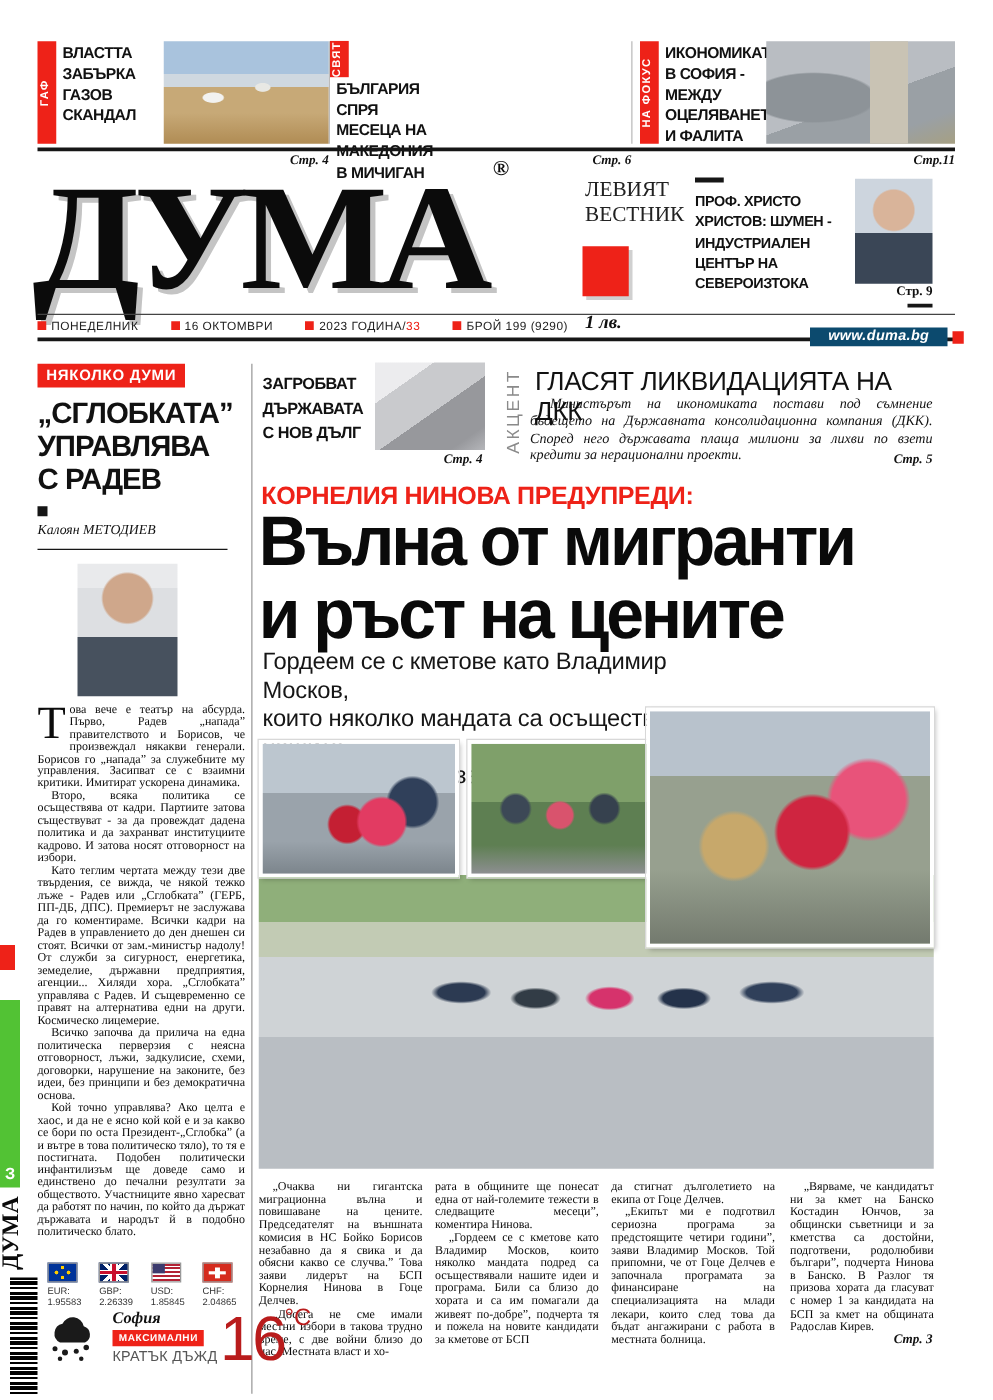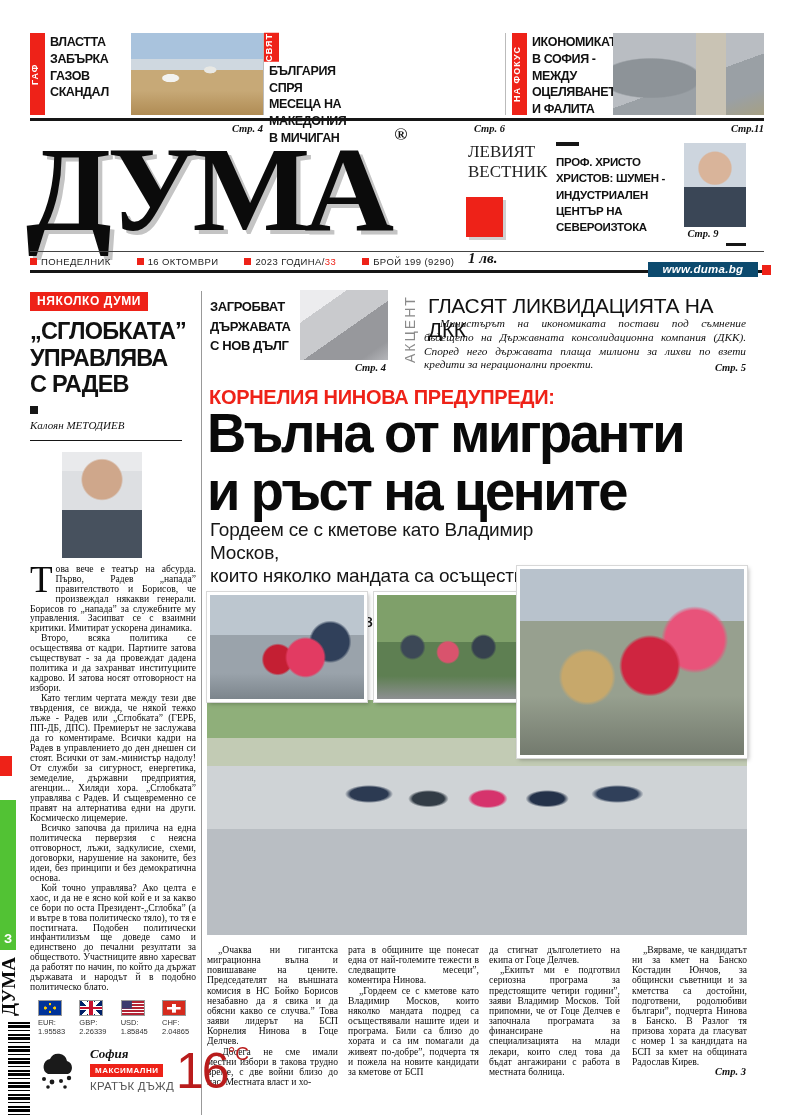--- a/index.html
+++ b/index.html
@@ -47,22 +47,22 @@
     font-size:17px;line-height:1.2;color:#222;}
   .mast-red-square{position:absolute;left:466px;top:197px;width:37px;height:40px;background:var(--red);
     box-shadow:3px 3px 0 #d0d0d0;}
   .mast-dash{position:absolute;left:556px;top:142px;width:23px;height:4px;background:#161616;}
   .prof-teaser{position:absolute;left:556px;top:154px;width:126px;font-weight:bold;font-size:11.5px;
     line-height:1.42;letter-spacing:-0.3px;}
   .prof-photo{position:absolute;left:684px;top:143px;width:62px;height:84px;
     background:
       radial-gradient(circle at 50% 30%, #d9b49a 0 24%, transparent 26%),
       linear-gradient(180deg,#cdd5de 0 52%,#3a4656 52% 100%);}
-  .prof-page{position:absolute;left:660px;top:228px;width:86px;text-align:center;
-    font-family:"Liberation Serif",serif;font-style:italic;font-weight:bold;font-size:10.5px;}
+  .prof-page{position:absolute;left:660px;top:228px;width:86px;text-align:right;
+    font-family:"Liberation Serif",serif;font-weight:bold;font-size:10.5px;}
   .prof-dash{position:absolute;left:726px;top:243px;width:20px;height:3px;background:#161616;}
 
   
   .date-topline{position:absolute;left:30px;top:251px;width:734px;height:1px;background:#444;}
   .dateline{position:absolute;left:30px;top:256px;width:460px;display:flex;gap:26px;}
   .date-item{font-size:9.5px;color:#222;letter-spacing:0.4px;white-space:nowrap;}
   .date-item .sq{display:inline-block;width:7px;height:7px;background:var(--red);margin-right:4px;}
   .red-text{color:var(--red);}
   .price{position:absolute;left:468px;top:250px;font-family:"Liberation Serif",serif;
     font-style:italic;font-weight:bold;font-size:15px;}
@@ -147,21 +147,21 @@
   .bodycol{position:absolute;top:945px;width:131px;font-family:"Liberation Serif",serif;font-size:9.6px;
     line-height:1.06;text-align:justify;color:#0c0c0c;}
   .bodycol p{text-indent:11px;margin:0;}
   .bodycol p.cont{text-indent:0;}
   .bc1{left:207px;} .bc2{left:348px;} .bc3{left:489px;} .bc4{left:632px;width:115px;}
   .story-page{position:absolute;left:660px;top:1066px;width:86px;text-align:right;
     font-family:"Liberation Serif",serif;font-style:italic;font-weight:bold;font-size:10.5px;}
 
   
   .market{position:absolute;left:38px;top:1000px;width:160px;display:flex;justify-content:space-between;}
-  .rate{width:36px;}
+  .rate{width:36px;margin-top:10px;}
   .flag{width:24px;height:16px;margin-bottom:2px;border:0.5px solid #999;}
   .flag-eu{background:
       radial-gradient(circle at 50% 22%, #ffcc00 0 8%, transparent 10%),
       radial-gradient(circle at 28% 50%, #ffcc00 0 8%, transparent 10%),
       radial-gradient(circle at 72% 50%, #ffcc00 0 8%, transparent 10%),
       radial-gradient(circle at 50% 78%, #ffcc00 0 8%, transparent 10%),
       #039;}
   .flag-uk{background:
       linear-gradient(0deg, transparent 44%, #c8102e 44% 56%, transparent 56%),
       linear-gradient(90deg, transparent 42%, #c8102e 42% 58%, transparent 58%),

